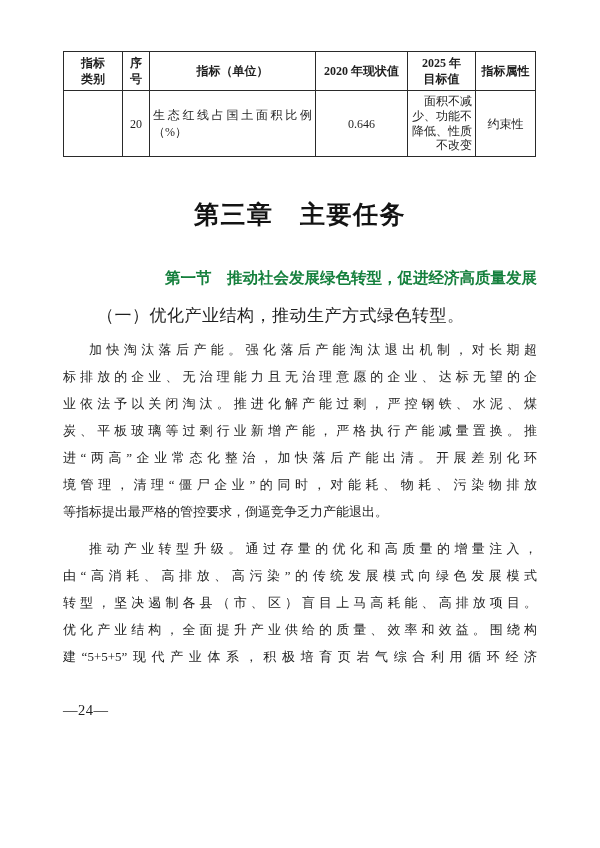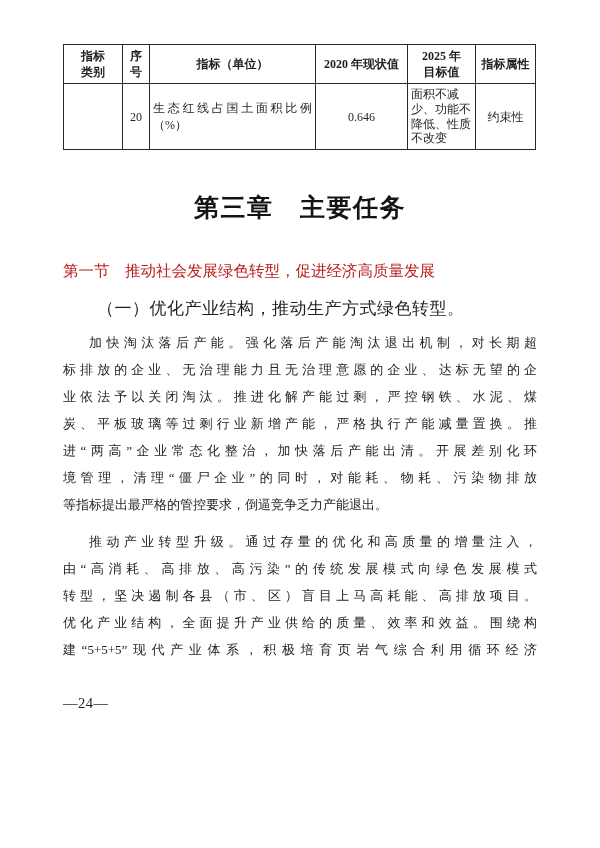--- a/index.html
+++ b/index.html
@@ -6,21 +6,21 @@
   html, body { width: 600px; height: 848px; }
   body {
     background: #ffffff;
     color: #1f1f1f;
     font-family: "Liberation Serif", serif;
     overflow: hidden;
   }
   .page {
     position: relative;
     width: 474px;
-    margin: 0 auto;
+    margin: 7px auto;
     padding-top: 44px;
   }
 
   
   table.ind-table {
     width: 472px;
     border-collapse: collapse;
     table-layout: fixed;
     color: #1f1f1f;
   }
@@ -35,38 +35,38 @@
   table.ind-table th { font-weight: bold; height: 37px; }
   table.ind-table td { height: 58px; }
   table.ind-table .hline { display: block; }
   td.cell-indicator {
     text-align: left;
     padding: 2px 6px;
   }
   td.cell-indicator div { text-align: justify; text-align-last: justify; }
   td.cell-indicator div:last-child { text-align-last: left; }
   td.cell-target { font-size: 11px; padding: 2px 2px; }
-  td.cell-target div { text-align: left; line-height: 1.22; }
+  td.cell-target div { text-align: right; line-height: 1.22; }
 
   
   h1.chapter {
     margin-top: 41px;
     text-align: center;
     font-size: 25px;
     font-weight: bold;
     letter-spacing: 1.5px;
     color: #141414;
   }
   h2.section {
     margin-top: 37px;
-    text-align: left;
+    text-align: right;
     font-family: "Liberation Sans", sans-serif;
     font-size: 15.5px;
-    font-weight: normal;
-    color: #b91c1c;
+    font-weight: bold;
+    color: #15803d;
     white-space: nowrap;
   }
   p.subsection {
     margin-top: 15px;
     font-size: 17px;
     text-indent: 2em;
     letter-spacing: 0.5px;
     color: #1f1f1f;
   }
 

